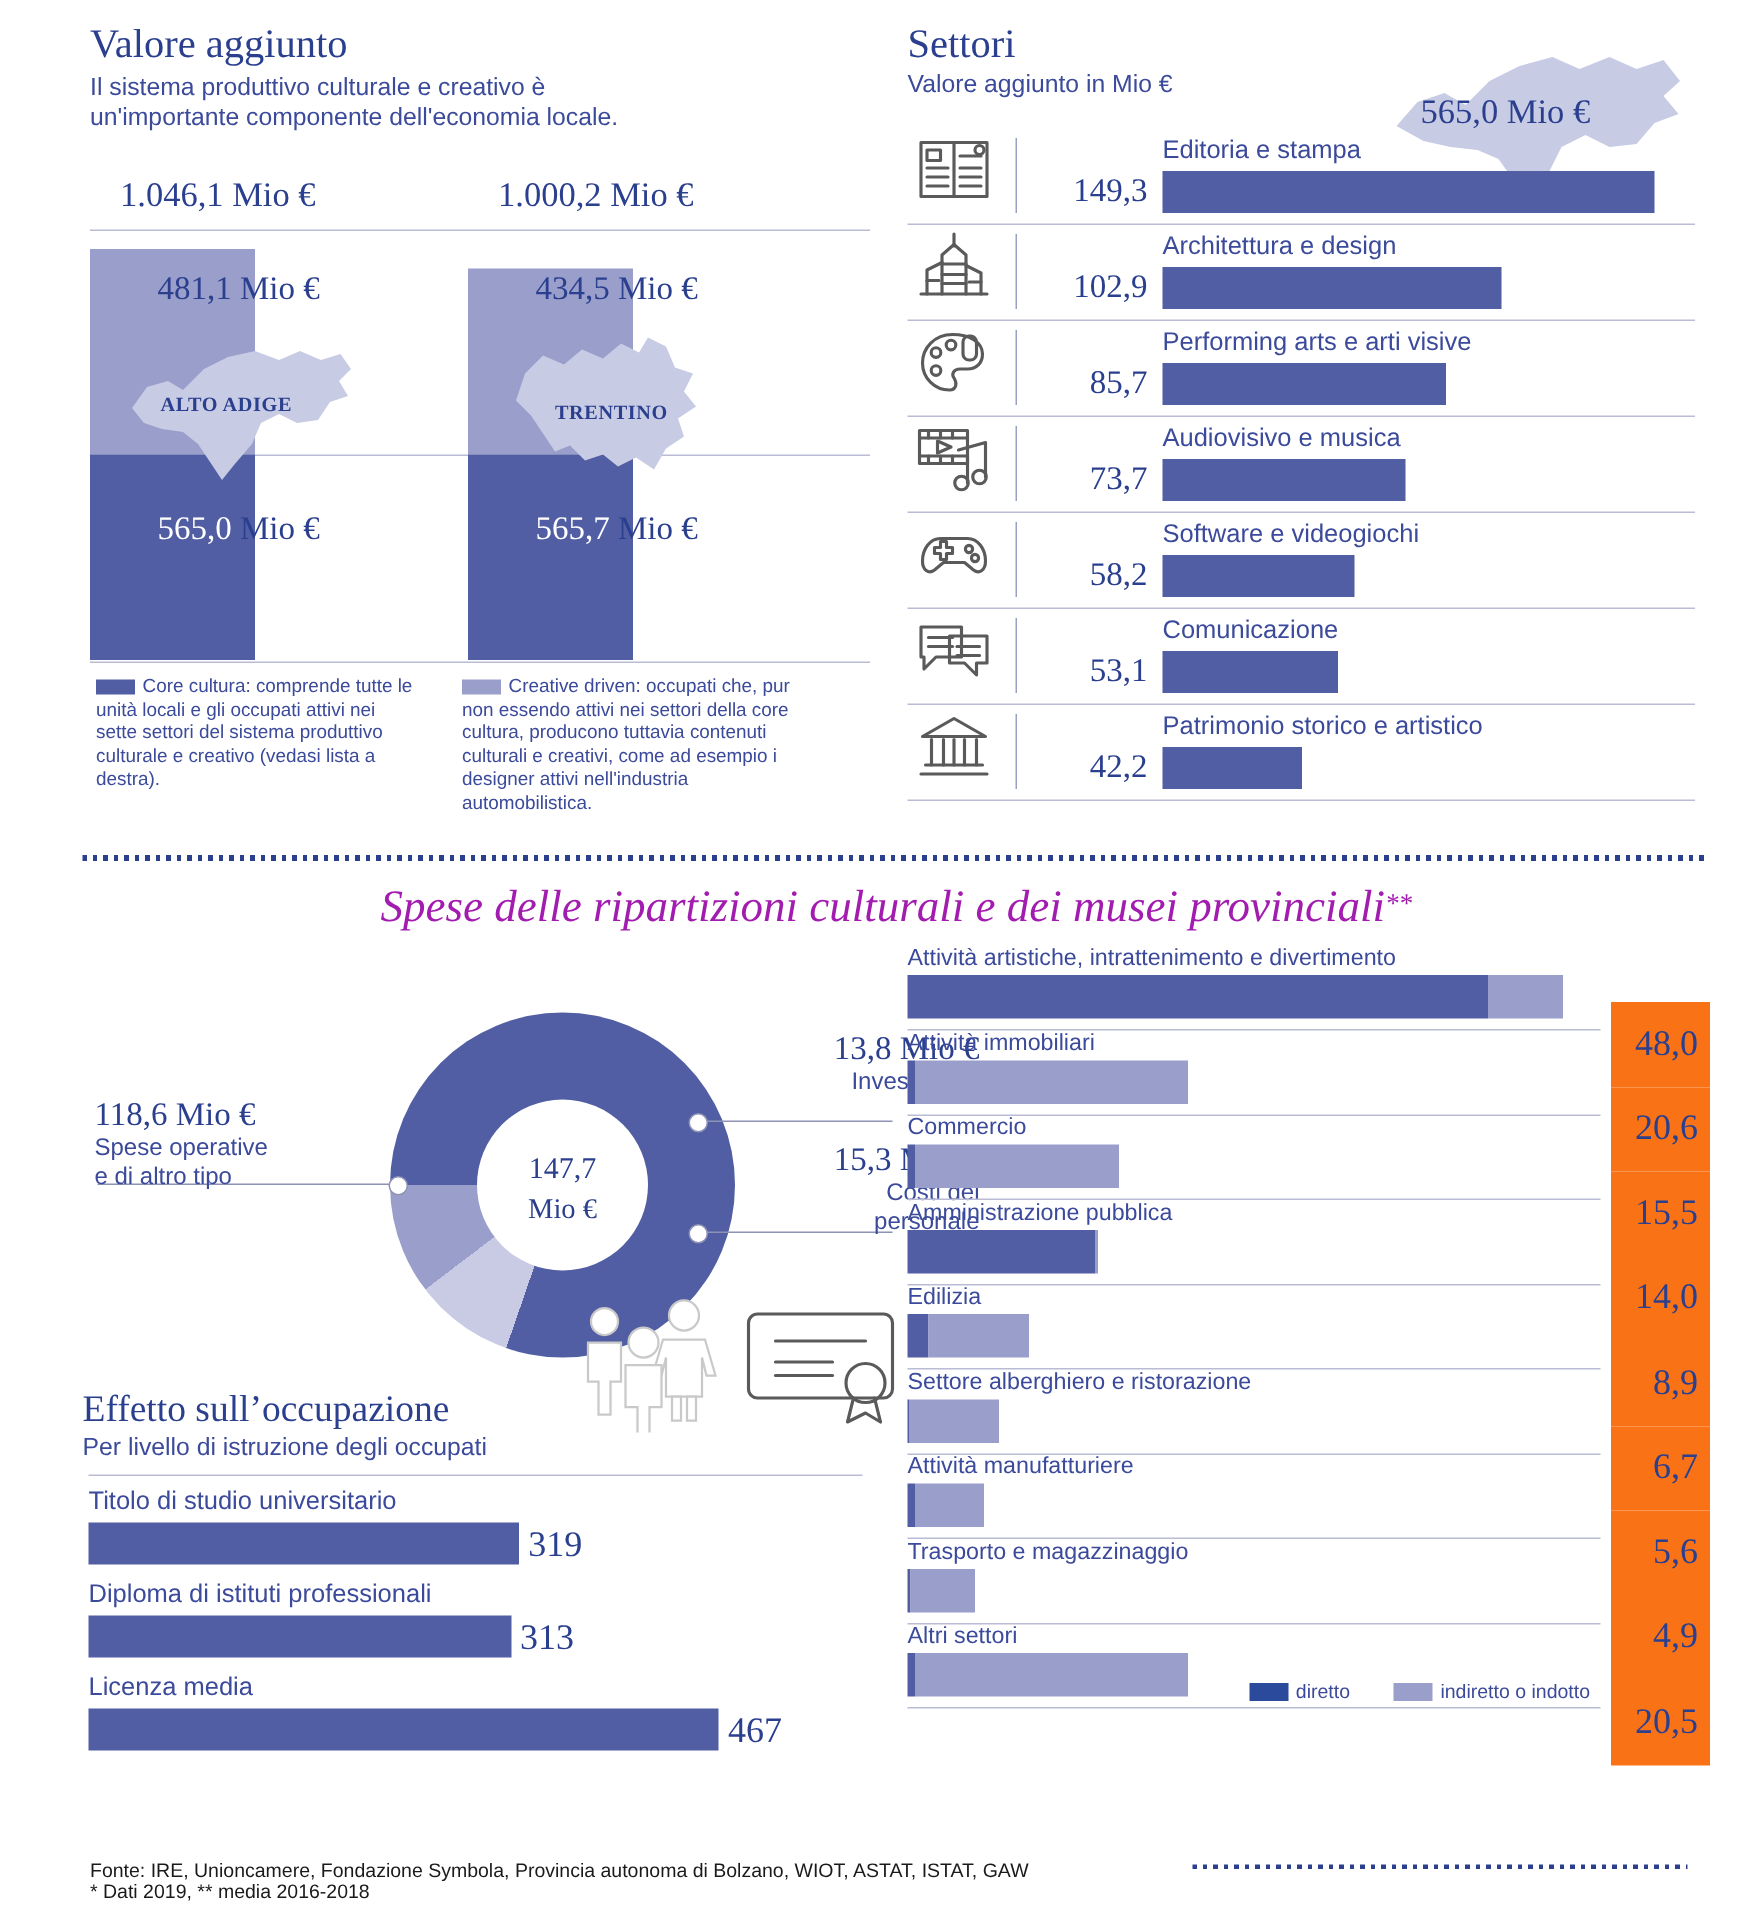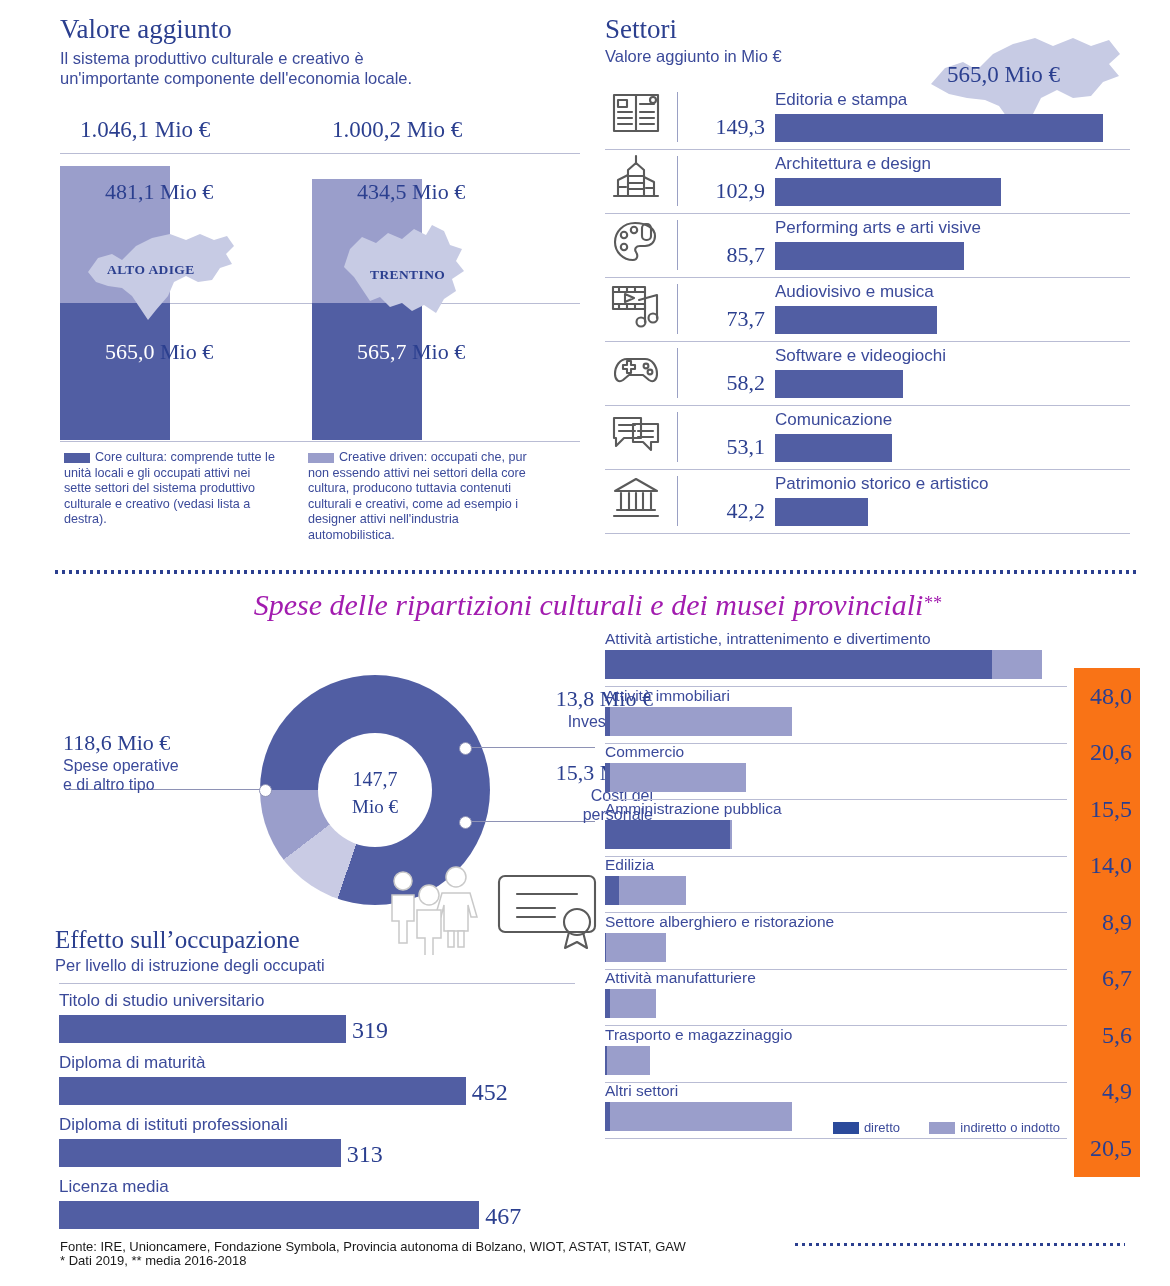--- a/index.html
+++ b/index.html
@@ -353,25 +353,20 @@
     <div class="h1" style="font-size:25px;">Effetto sull’occupazione</div>
     <div class="sub">Per livello di istruzione degli occupati</div>
     <div class="occline" style="top:58px;"></div>
     <div id="occ-rows" style="position: absolute; top: 66px; left: 0px; width: 520px; height: 248px;">
         <div class="occrow">
           <div class="occname">Titolo di studio universitario</div>
           <div class="occbar" style="width: 287.1px;"></div>
           <div class="occval" style="left: 297.1px;">319</div>
         </div>
         <div class="occrow">
-          <div class="occname">Diploma di maturità</div>
-          <div class="occbar" style="width: 406.8px;"></div>
-          <div class="occval" style="left: 416.8px;">452</div>
-        </div>
-        <div class="occrow">
           <div class="occname">Diploma di istituti professionali</div>
           <div class="occbar" style="width: 281.7px;"></div>
           <div class="occval" style="left: 291.7px;">313</div>
         </div>
         <div class="occrow">
           <div class="occname">Licenza media</div>
           <div class="occbar" style="width: 420.3px;"></div>
           <div class="occval" style="left: 430.3px;">467</div>
         </div>
       </div>

